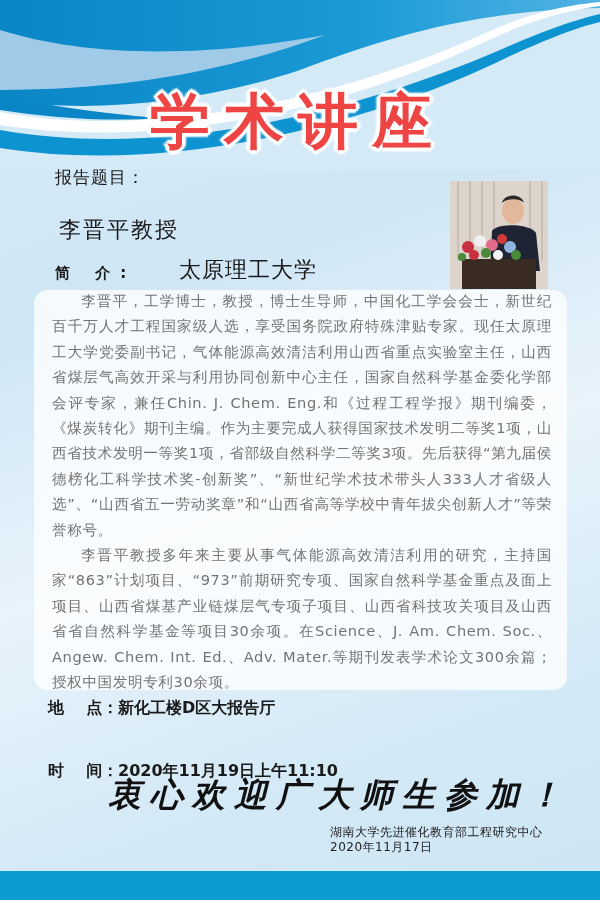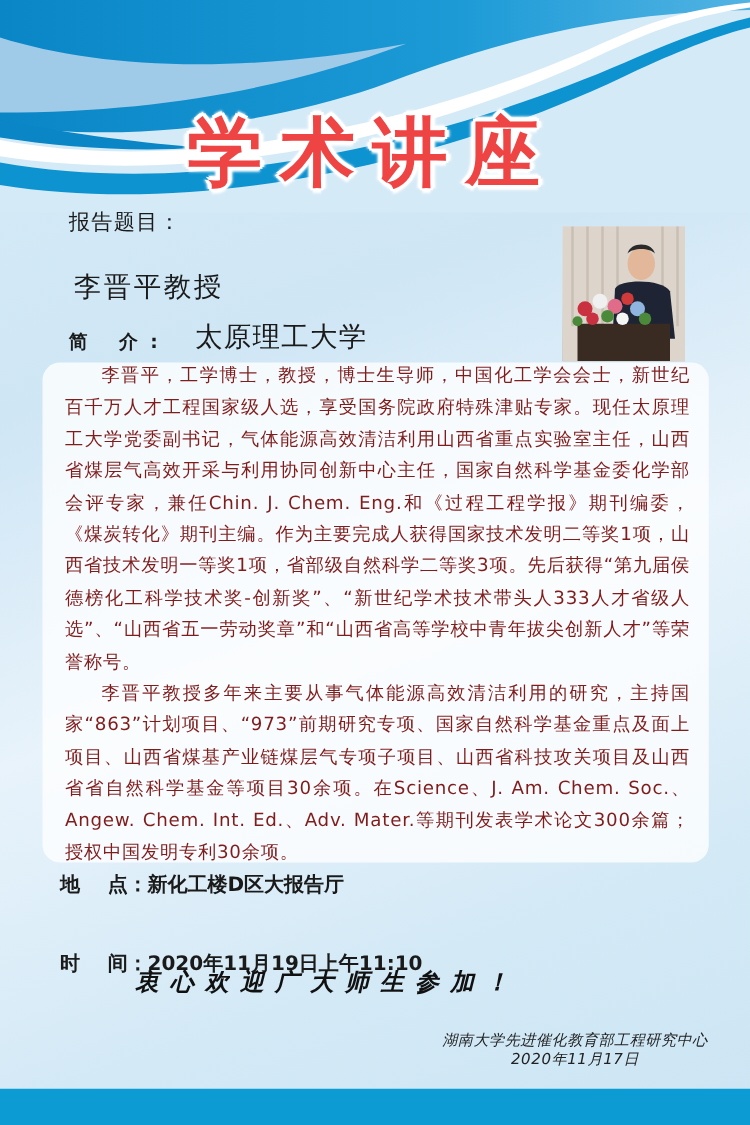--- a/index.html
+++ b/index.html
@@ -21,48 +21,48 @@
       4px 0 2px #fff, -4px 0 2px #fff, 0 4px 2px #fff, 0 -4px 2px #fff;
   }
   .topic-row { position: absolute; left: 55px; top: 166px; display: flex; align-items: baseline; }
   .topic-label { font-size: 17px; font-weight: normal; letter-spacing: 1px; }
   .topic-value { font-size: 15px; font-weight: bold; letter-spacing: 1px; }
   .speaker-row { position: absolute; left: 55px; top: 215px; display: flex; align-items: baseline; }
   .speaker-label { font-size: 22px; font-weight: bold; letter-spacing: 5px; }
   .speaker-name { font-size: 22px; letter-spacing: 2px; margin-left: 4px; }
   .speaker-title { font-size: 22px; letter-spacing: 2px; margin-left: 0; }
   .intro-label { position: absolute; left: 55px; top: 264px; font-size: 15px; font-weight: bold; letter-spacing: 10px; }
-  .affiliation { position: absolute; left: 156px; top: 255px; font-size: 22px; letter-spacing: 1px; }
+  .affiliation { position: absolute; left: 179px; top: 255px; font-size: 22px; letter-spacing: 1px; }
   .photo {
     position: absolute; left: 450px; top: 181px; width: 98px; height: 108px;
     background: linear-gradient(180deg, #e3dcd6 0%, #d8d0c8 60%, #b9aea4 100%);
     overflow: hidden;
   }
   .bio-panel {
     position: absolute; left: 34px; top: 290px; width: 533px; height: 400px;
     background: rgba(255,255,255,0.78);
     border-radius: 14px;
     padding: 0 0 0 0;
   }
   .bio-text {
     position: absolute; left: 52px; top: 288px; width: 500px;
     font-size: 14.6px; line-height: 25.4px; letter-spacing: 0.6px;
-    text-align: justify; color: #7f1d1d;
+    text-align: justify; color: #737373;
   }
   .bio-text p { text-indent: 2em; }
   .info-row { position: absolute; left: 48px; display: flex; align-items: flex-start; font-weight: bold; font-size: 16px; }
   .info-row .lbl { width: 70px; letter-spacing: 0; white-space: pre; }
   .slogan {
     position: absolute; left: 108px; top: 773px;
     font-family: "DejaVu Serif", "Liberation Serif", serif;
-    font-size: 19px; font-weight: bold; font-style: italic; letter-spacing: 9px; color: #111;
+    font-size: 33px; font-weight: bold; font-style: italic; letter-spacing: 9px; color: #111;
   }
   .organizer {
     position: absolute; left: 330px; top: 825px; width: 260px;
-    text-align: center; font-size: 12px; line-height: 15px; letter-spacing: 0.5px; color: #222; font-style: italic;
+    text-align: left; font-size: 12px; line-height: 15px; letter-spacing: 0.5px; color: #222;
   }
   .bottom-bar { position: absolute; left: 0; top: 871px; width: 600px; height: 29px; background: #0d9bd4; }
 </style>
 </head>
 <body>
 
 <svg class="waves" viewBox="0 0 600 170" preserveAspectRatio="none">
   <defs>
     <linearGradient id="g1" x1="0" y1="0" x2="1" y2="0">
       <stop offset="0" stop-color="#0a86c6"></stop>

